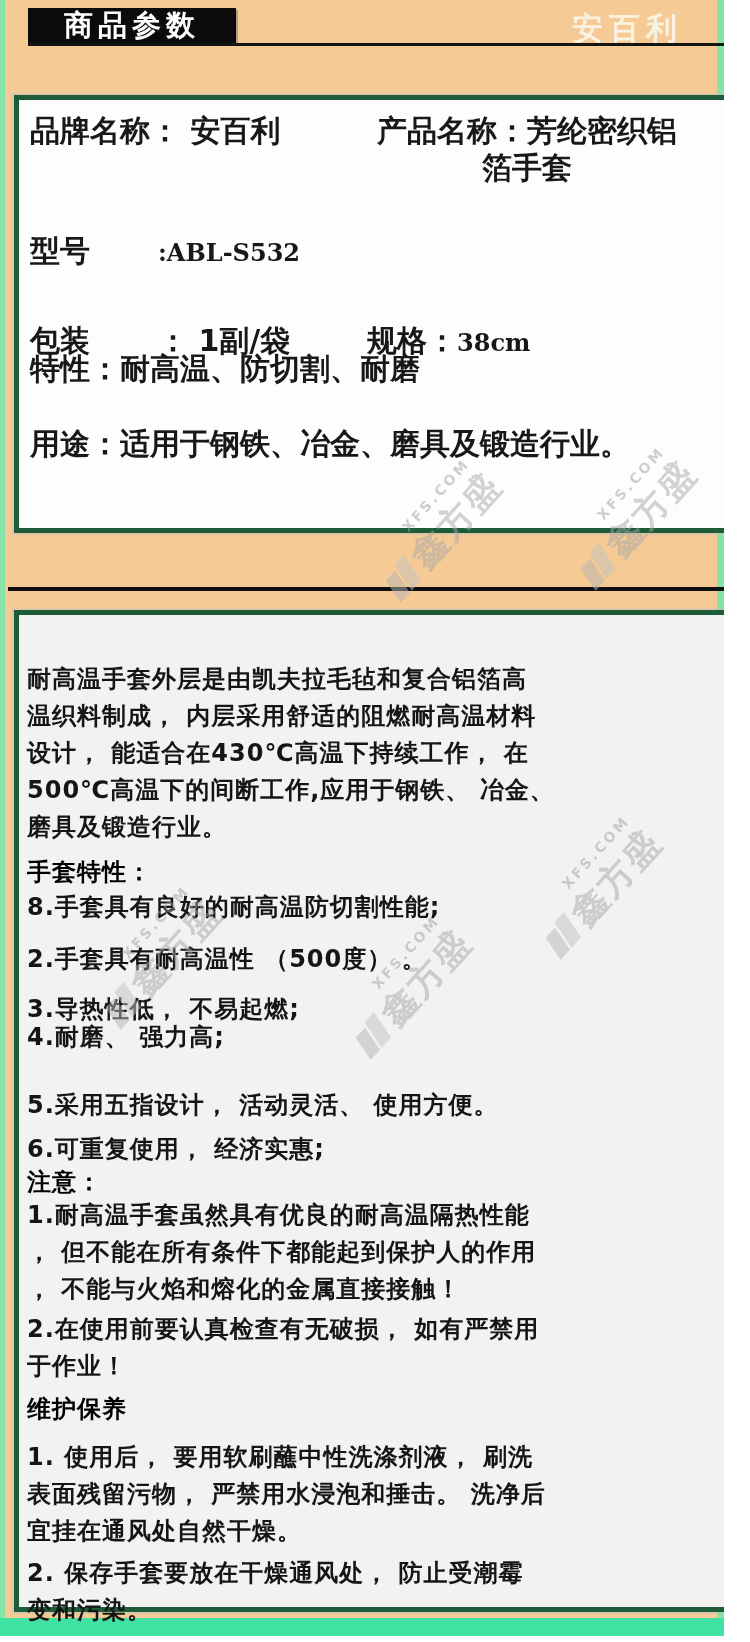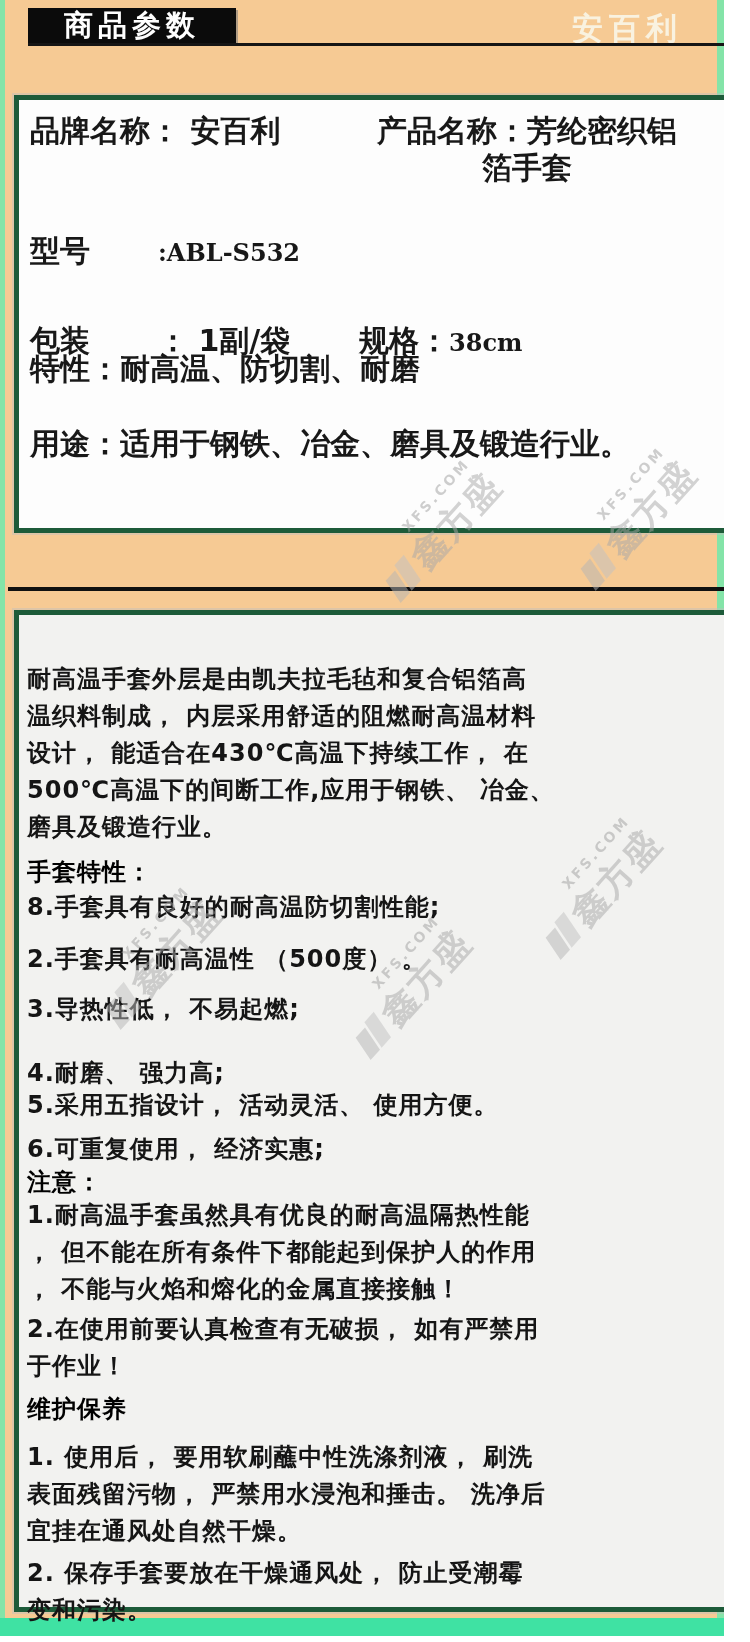--- a/index.html
+++ b/index.html
@@ -129,42 +129,42 @@
     <div class="cell cell-center" style="left:322px;top:12px;width:372px;">产品名称：芳纶密织铝
 箔手套</div>
 
     <div class="cell" style="left:11px;top:95px;">
       <span class="lbl-fixed">型号</span><span class="serif">:ABL-S532</span>
     </div>
 
     <div class="cell" style="left:11px;top:185px;">
       <span class="lbl-fixed">包装</span><span>： 1副/袋</span>
     </div>
-    <div class="cell" style="left:340px;top:185px;">
+    <div class="cell" style="left:348px;top:185px;">
       <span>规格：</span><span class="serif">38cm</span>
     </div>
 
     <div class="cell" style="left:11px;top:250px;">特性：耐高温、防切割、耐磨</div>
     <div class="cell" style="left:11px;top:325px;">用途：适用于钢铁、冶金、磨具及锻造行业。</div>
   </div>
 
   <div class="hr2"></div>
 
   <div class="panel panel-desc">
     <p class="d" style="top:22px;">耐高温手套外层是由凯夫拉毛毡和复合铝箔高
 温织料制成， 内层采用舒适的阻燃耐高温材料
 设计， 能适合在430℃高温下持续工作， 在
 500℃高温下的间断工作,应用于钢铁、 冶金、
 磨具及锻造行业。</p>
 
     <p class="d red" style="top:215px;">手套特性：</p>
     <p class="d" style="top:250px;">8.手套具有良好的耐高温防切割性能;</p>
     <p class="d" style="top:302px;">2.手套具有耐高温性 （500度） 。</p>
     <p class="d" style="top:352px;">3.导热性低， 不易起燃;</p>
-    <p class="d" style="top:416px;">4.耐磨、 强力高;</p>
+    <p class="d" style="top:380px;">4.耐磨、 强力高;</p>
     <p class="d" style="top:448px;">5.采用五指设计， 活动灵活、 使用方便。</p>
     <p class="d" style="top:492px;">6.可重复使用， 经济实惠;</p>
 
     <p class="d red" style="top:525px;">注意：</p>
     <p class="d" style="top:558px;">1.耐高温手套虽然具有优良的耐高温隔热性能
 ， 但不能在所有条件下都能起到保护人的作用
 ， 不能与火焰和熔化的金属直接接触！</p>
     <p class="d" style="top:672px;">2.在使用前要认真检查有无破损， 如有严禁用
 于作业！</p>
 

